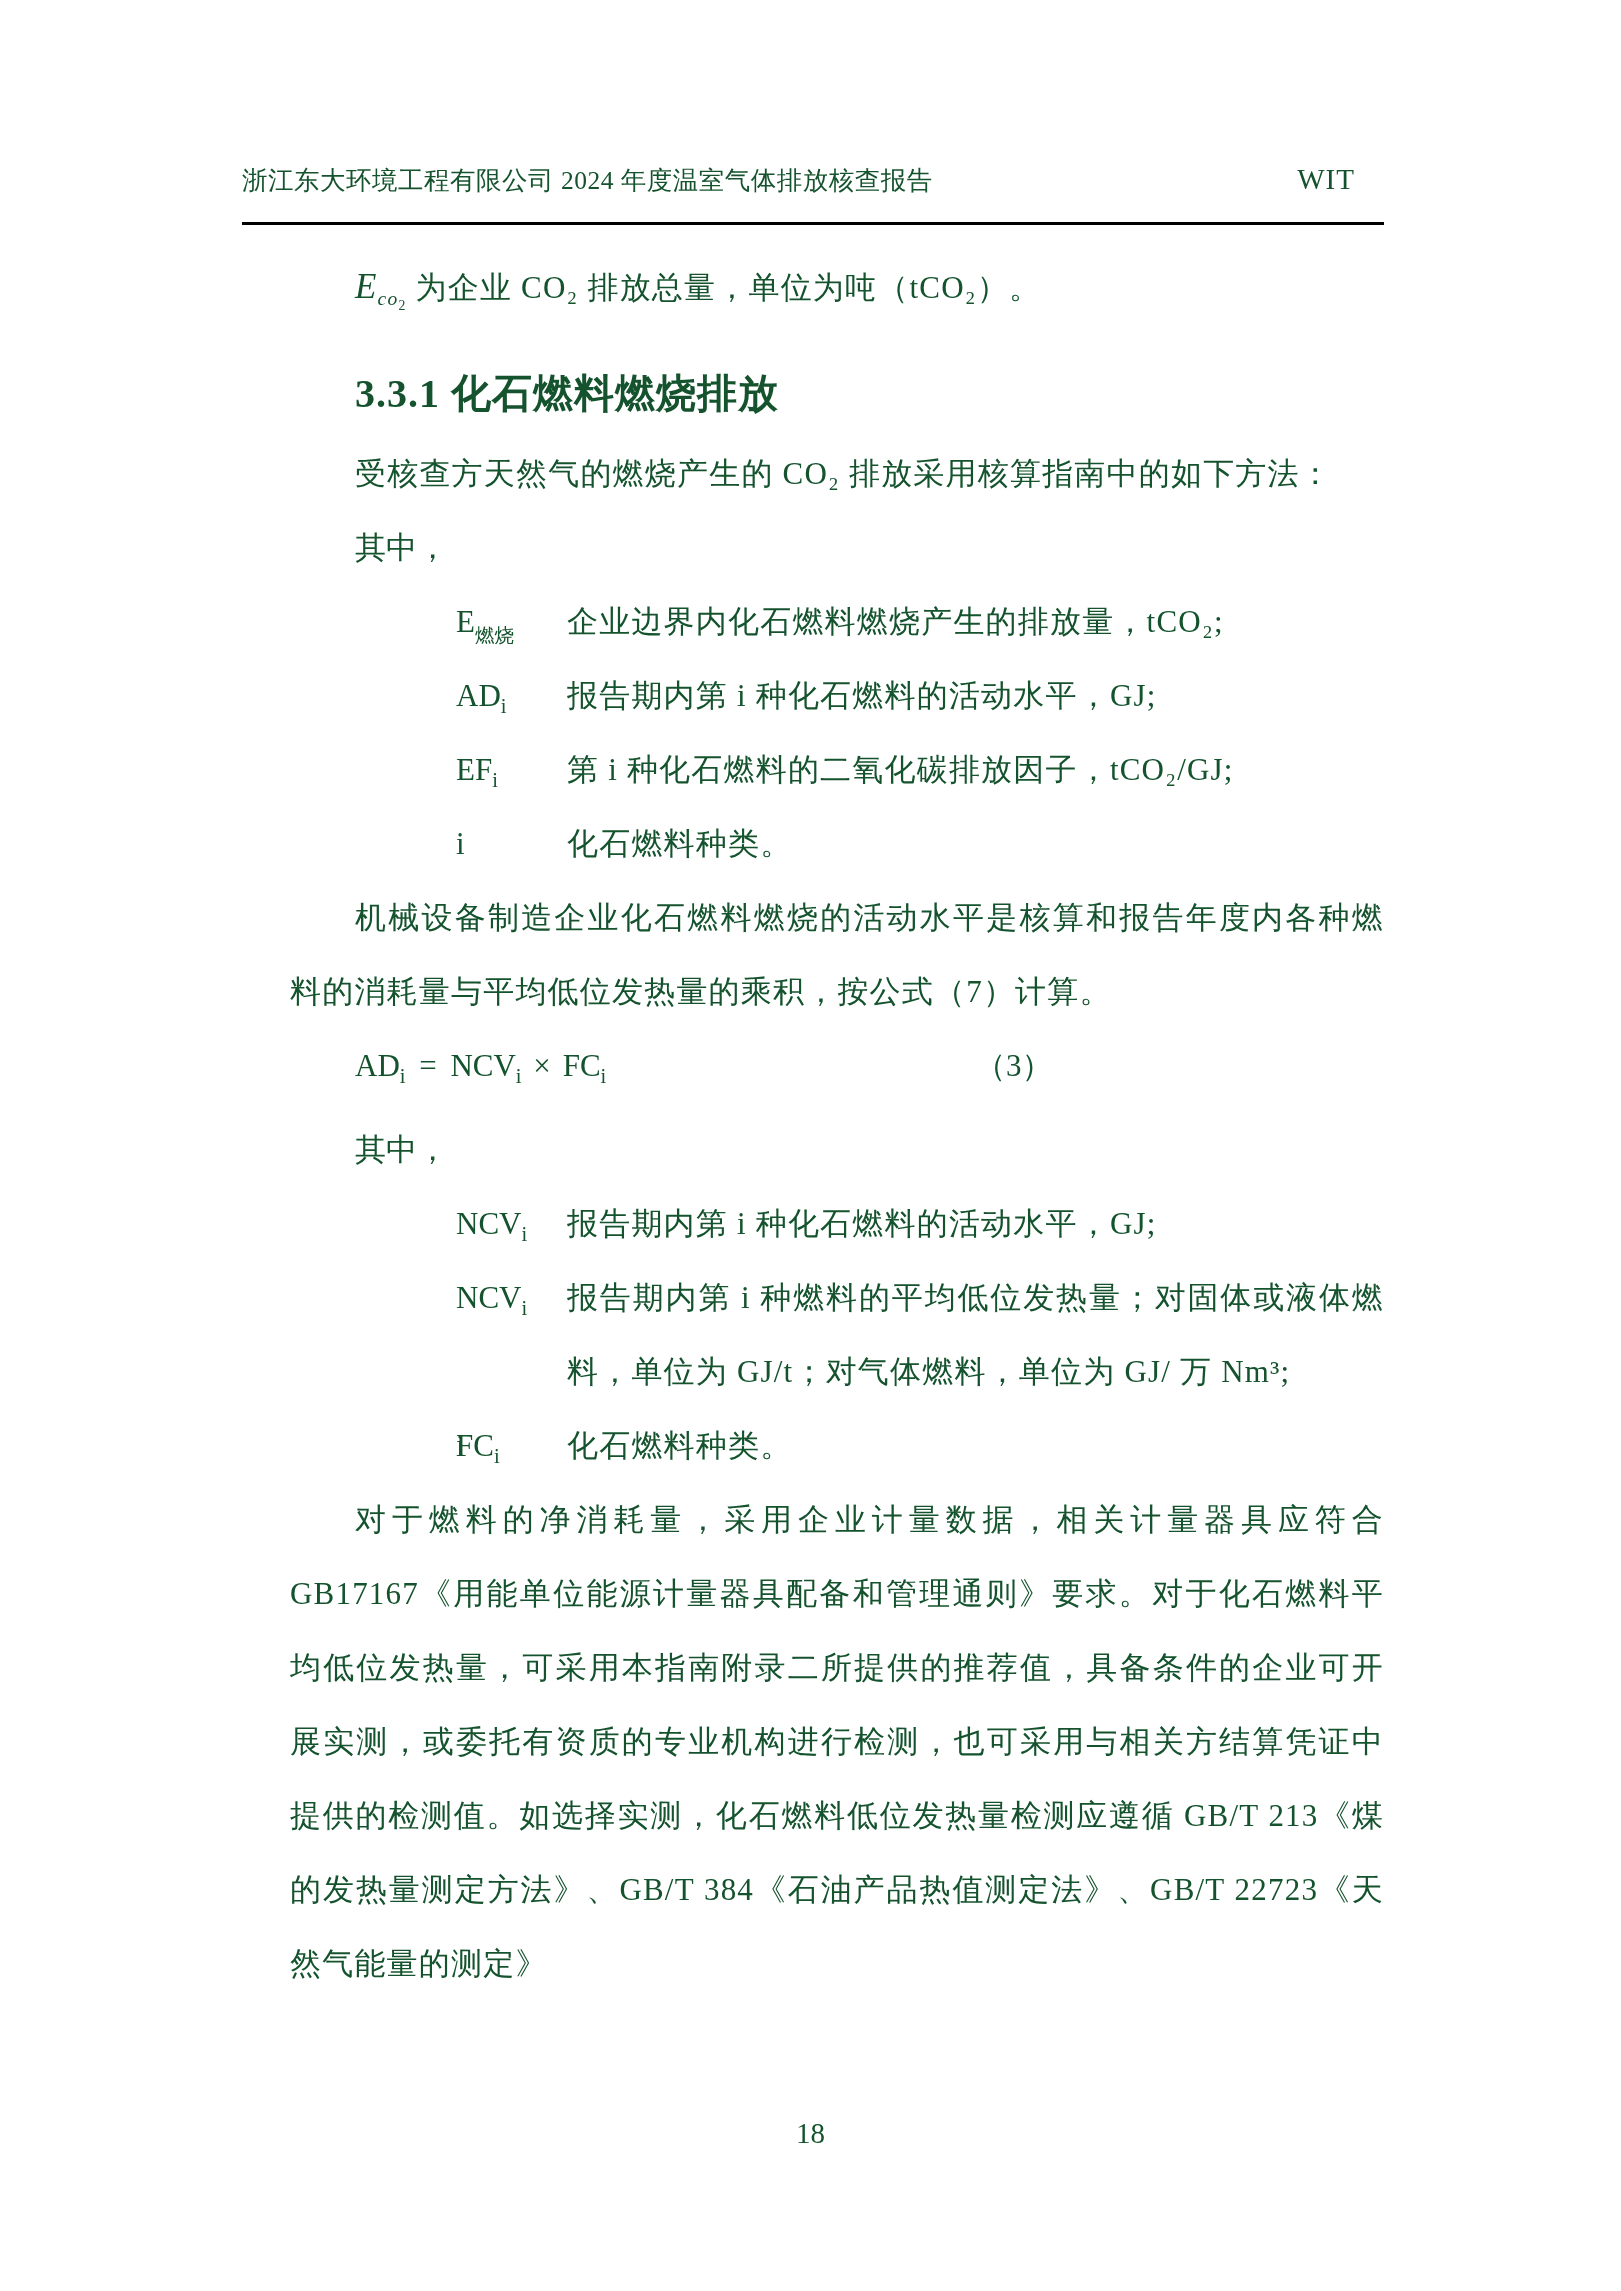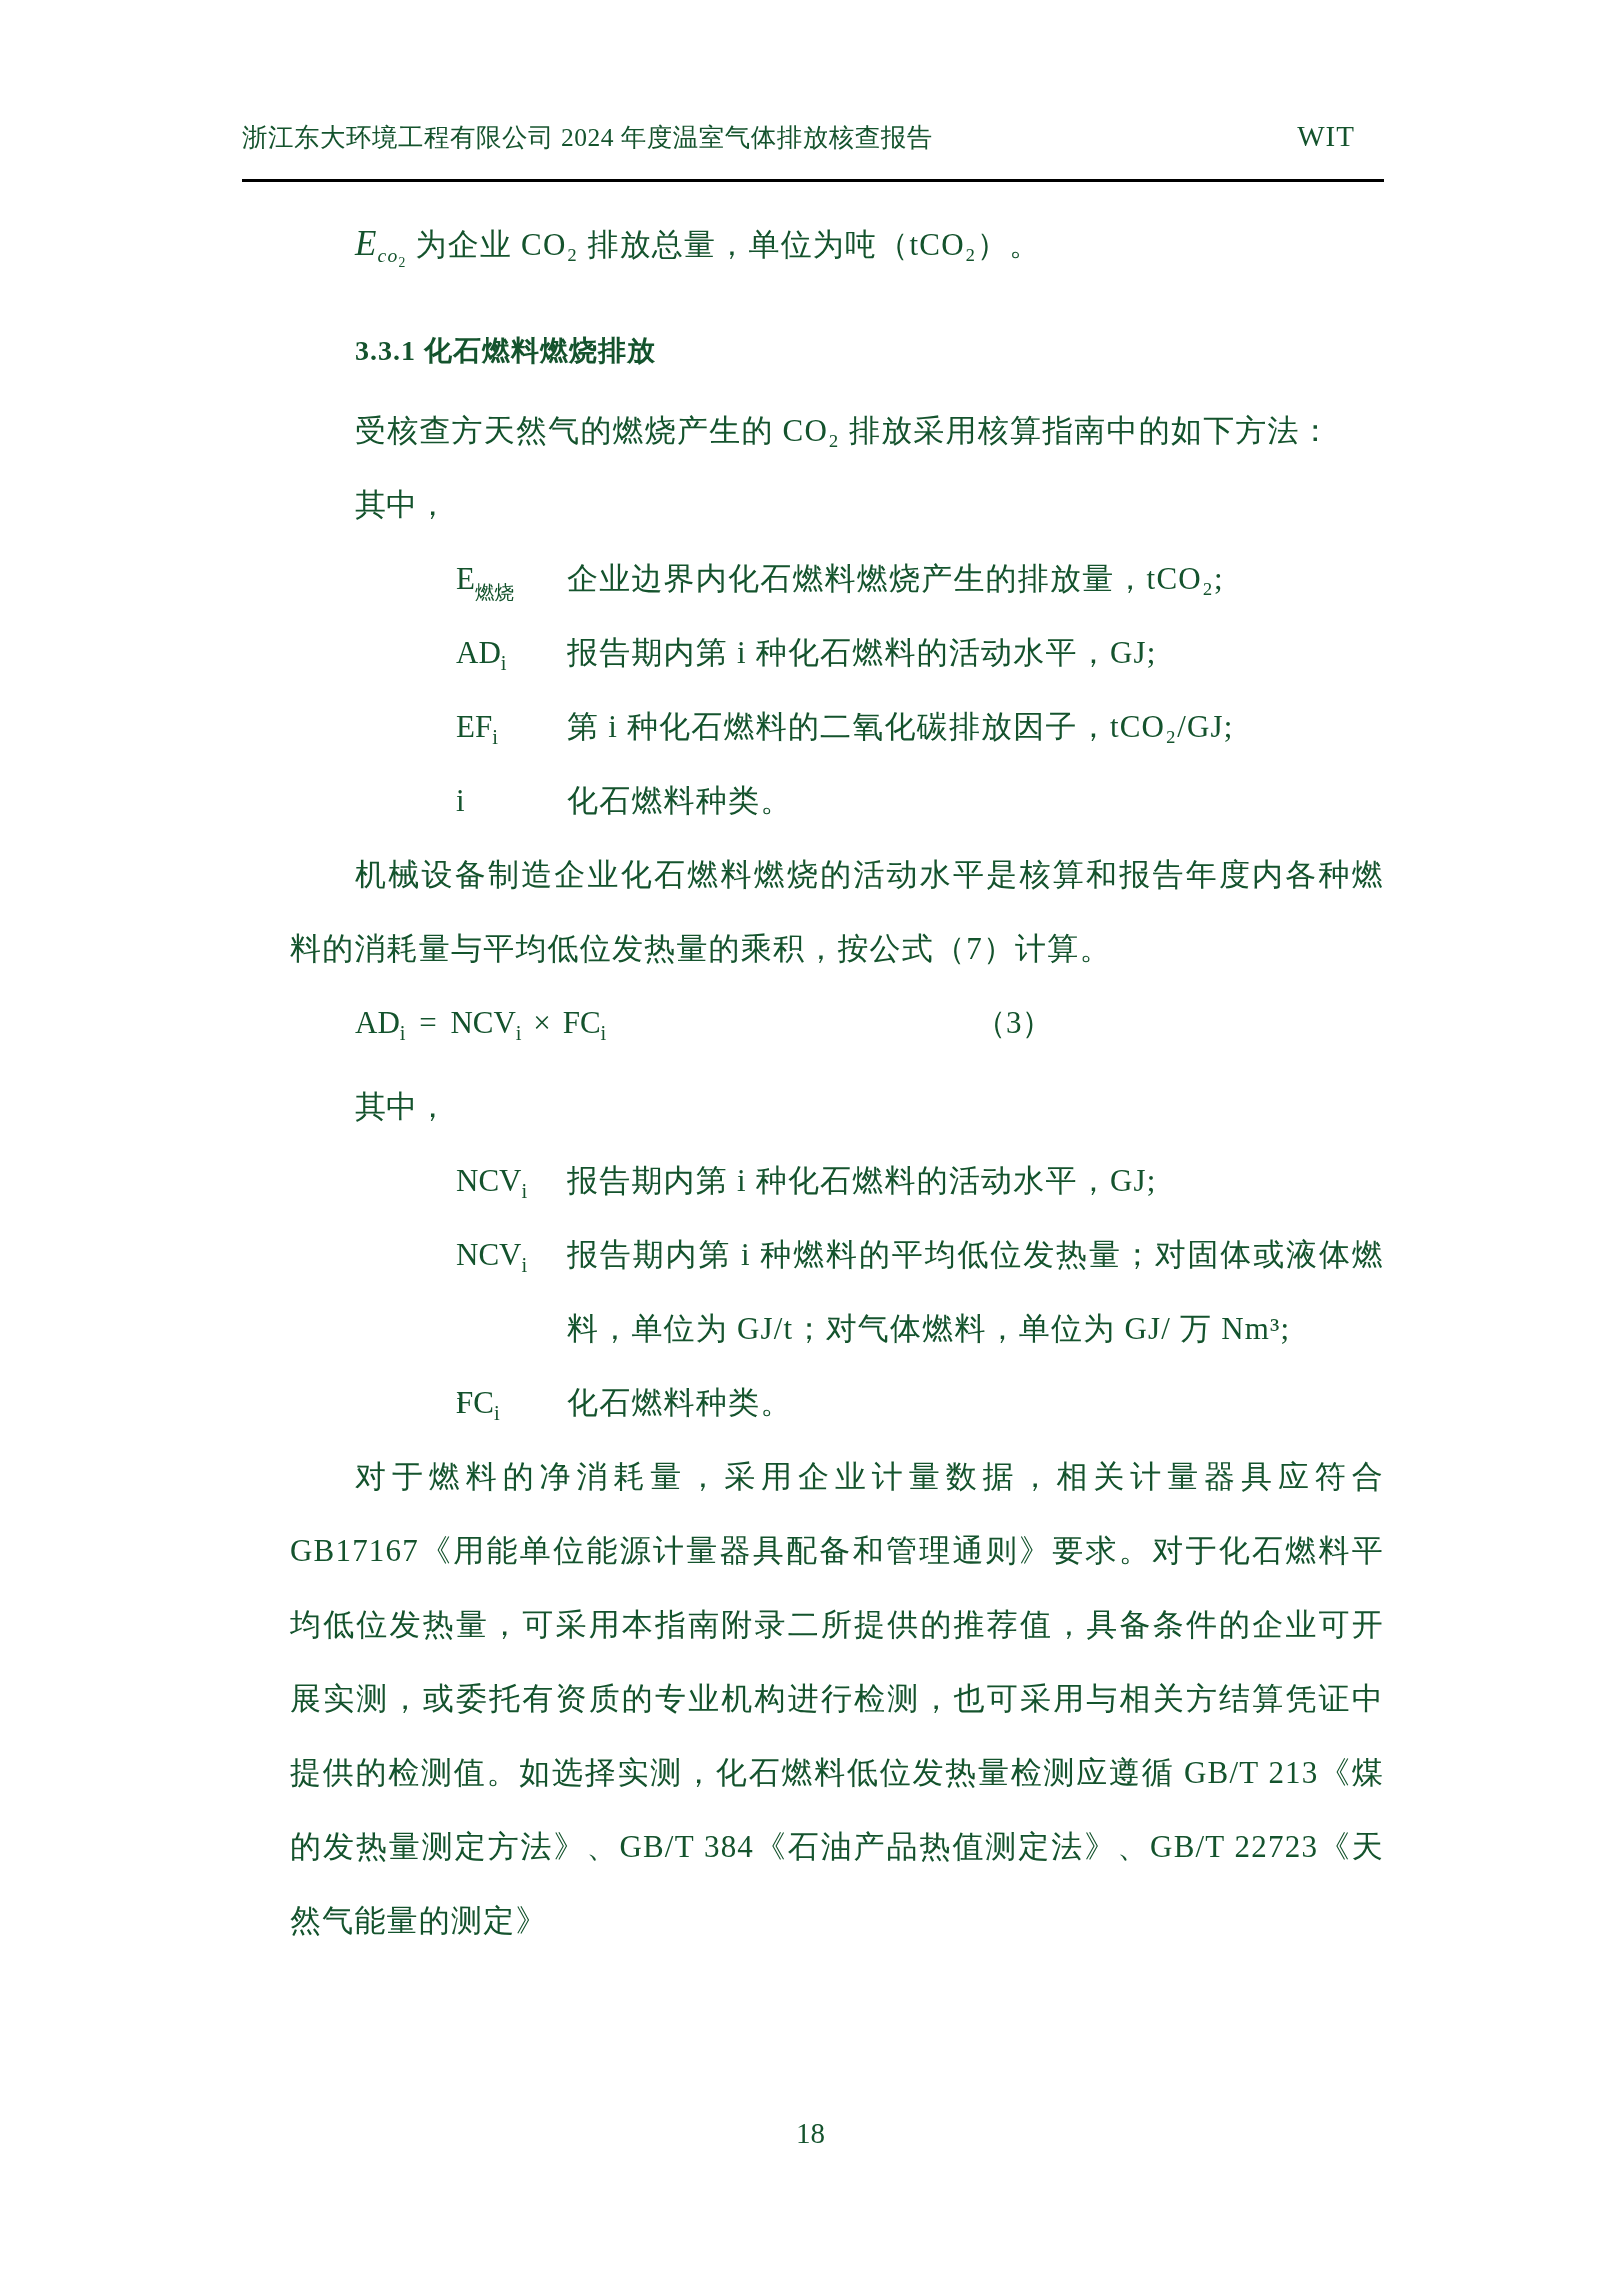--- a/index.html
+++ b/index.html
@@ -17,35 +17,35 @@
   }
   
   .doc-header {
     display: flex;
     justify-content: space-between;
     align-items: baseline;
     border-bottom: 3.9px solid #000;
     padding-bottom: 23.5px;
   }
   .doc-header .title { font-size: 25.5px; letter-spacing: 0.5px; }
-  .doc-header .logo  { font-size: 29px; letter-spacing: 1px; margin-right: 29px; }
+  .doc-header .logo  { font-size: 29px; letter-spacing: 1px; margin-right: 29px; margin-top: 43px; }
 
   
   .doc-main { padding-top: 25.5px; font-size: 31px; line-height: 74px; margin-left: 48px; }
   .body-para {
     margin: 0;
     text-indent: 65px;
     text-align: justify;
     letter-spacing: 1.2px;
   }
   .single-line { text-align: left; }
   .section-heading {
     margin: 13.7px 0 5.9px 0;
     font-weight: bold;
-    font-size: 28px;
+    font-size: 40px;
     text-indent: 65px;
     letter-spacing: 1px;
   }
   .where-line { margin: 0; text-indent: 65px; }
 
   
   .formula-line { position: relative; margin: 0; text-indent: 65px; }
   .f-eq { margin: 0 13.7px; }
   .f-op { margin: 0 11.8px; }
   sub { font-size: 20.6px; }

